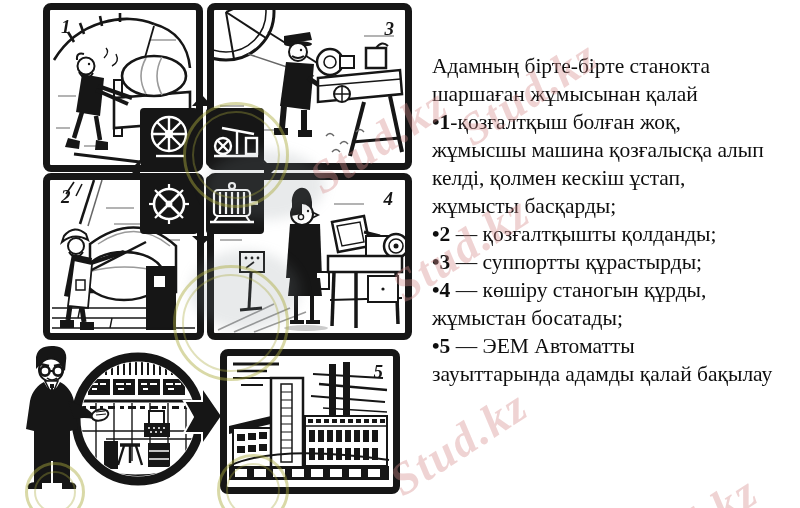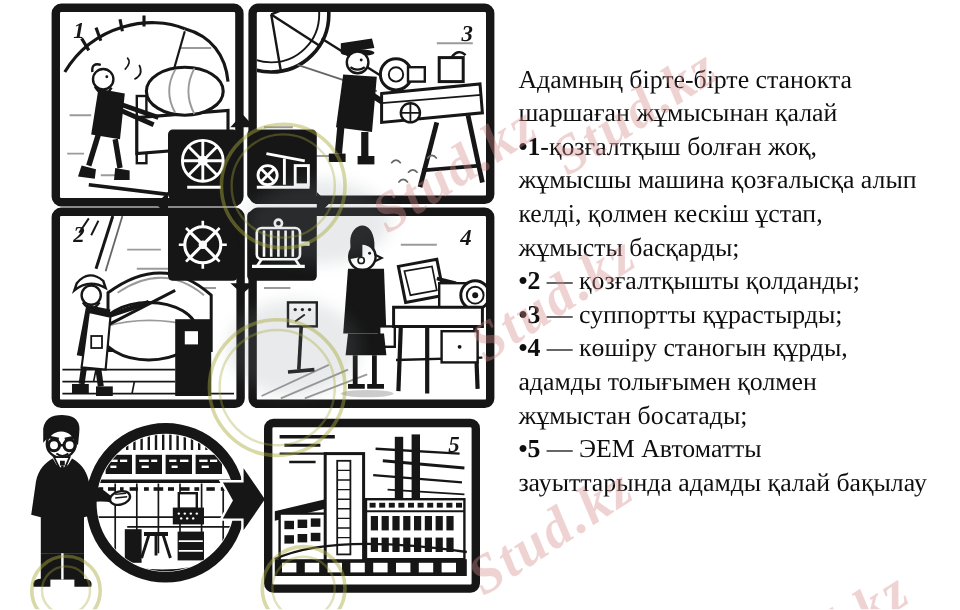--- a/index.html
+++ b/index.html
@@ -540,21 +540,20 @@
   <div class="textcol">
     <div class="ln"><b></b><span>Адамның бірте-бірте станокта</span></div>
     <div class="ln"><b></b><span>шаршаған жұмысынан қалай</span></div>
     <div class="ln"><b>•1</b><span>-қозғалтқыш болған жоқ,</span></div>
     <div class="ln"><b></b><span>жұмысшы машина қозғалысқа алып</span></div>
     <div class="ln"><b></b><span>келді, қолмен кескіш ұстап,</span></div>
     <div class="ln"><b></b><span>жұмысты басқарды;</span></div>
     <div class="ln"><b>•2</b><span> — қозғалтқышты қолданды;</span></div>
     <div class="ln"><b>•3</b><span> — суппортты құрастырды;</span></div>
     <div class="ln"><b>•4</b><span> — көшіру станогын құрды,</span></div>
-    <div class="ln"><b></b><span>адамды толығымен қолмен</span></div>
     <div class="ln"><b></b><span>жұмыстан босатады;</span></div>
     <div class="ln"><b>•5</b><span> — ЭЕМ Автоматты</span></div>
     <div class="ln"><b></b><span>зауыттарында адамды қалай бақылау</span></div>
   </div>
 
   <div class="smudge" style="left:205px;top:150px;width:120px;height:70px;"></div>
   <div class="smudge" style="left:190px;top:250px;width:110px;height:80px;"></div>
   <div class="emb" style="left:183px;top:102px;width:100px;height:100px;"></div>
   <div class="emb" style="left:173px;top:265px;width:110px;height:110px;"></div>
   <div class="emb" style="left:217px;top:454px;width:66px;height:66px;"></div>

